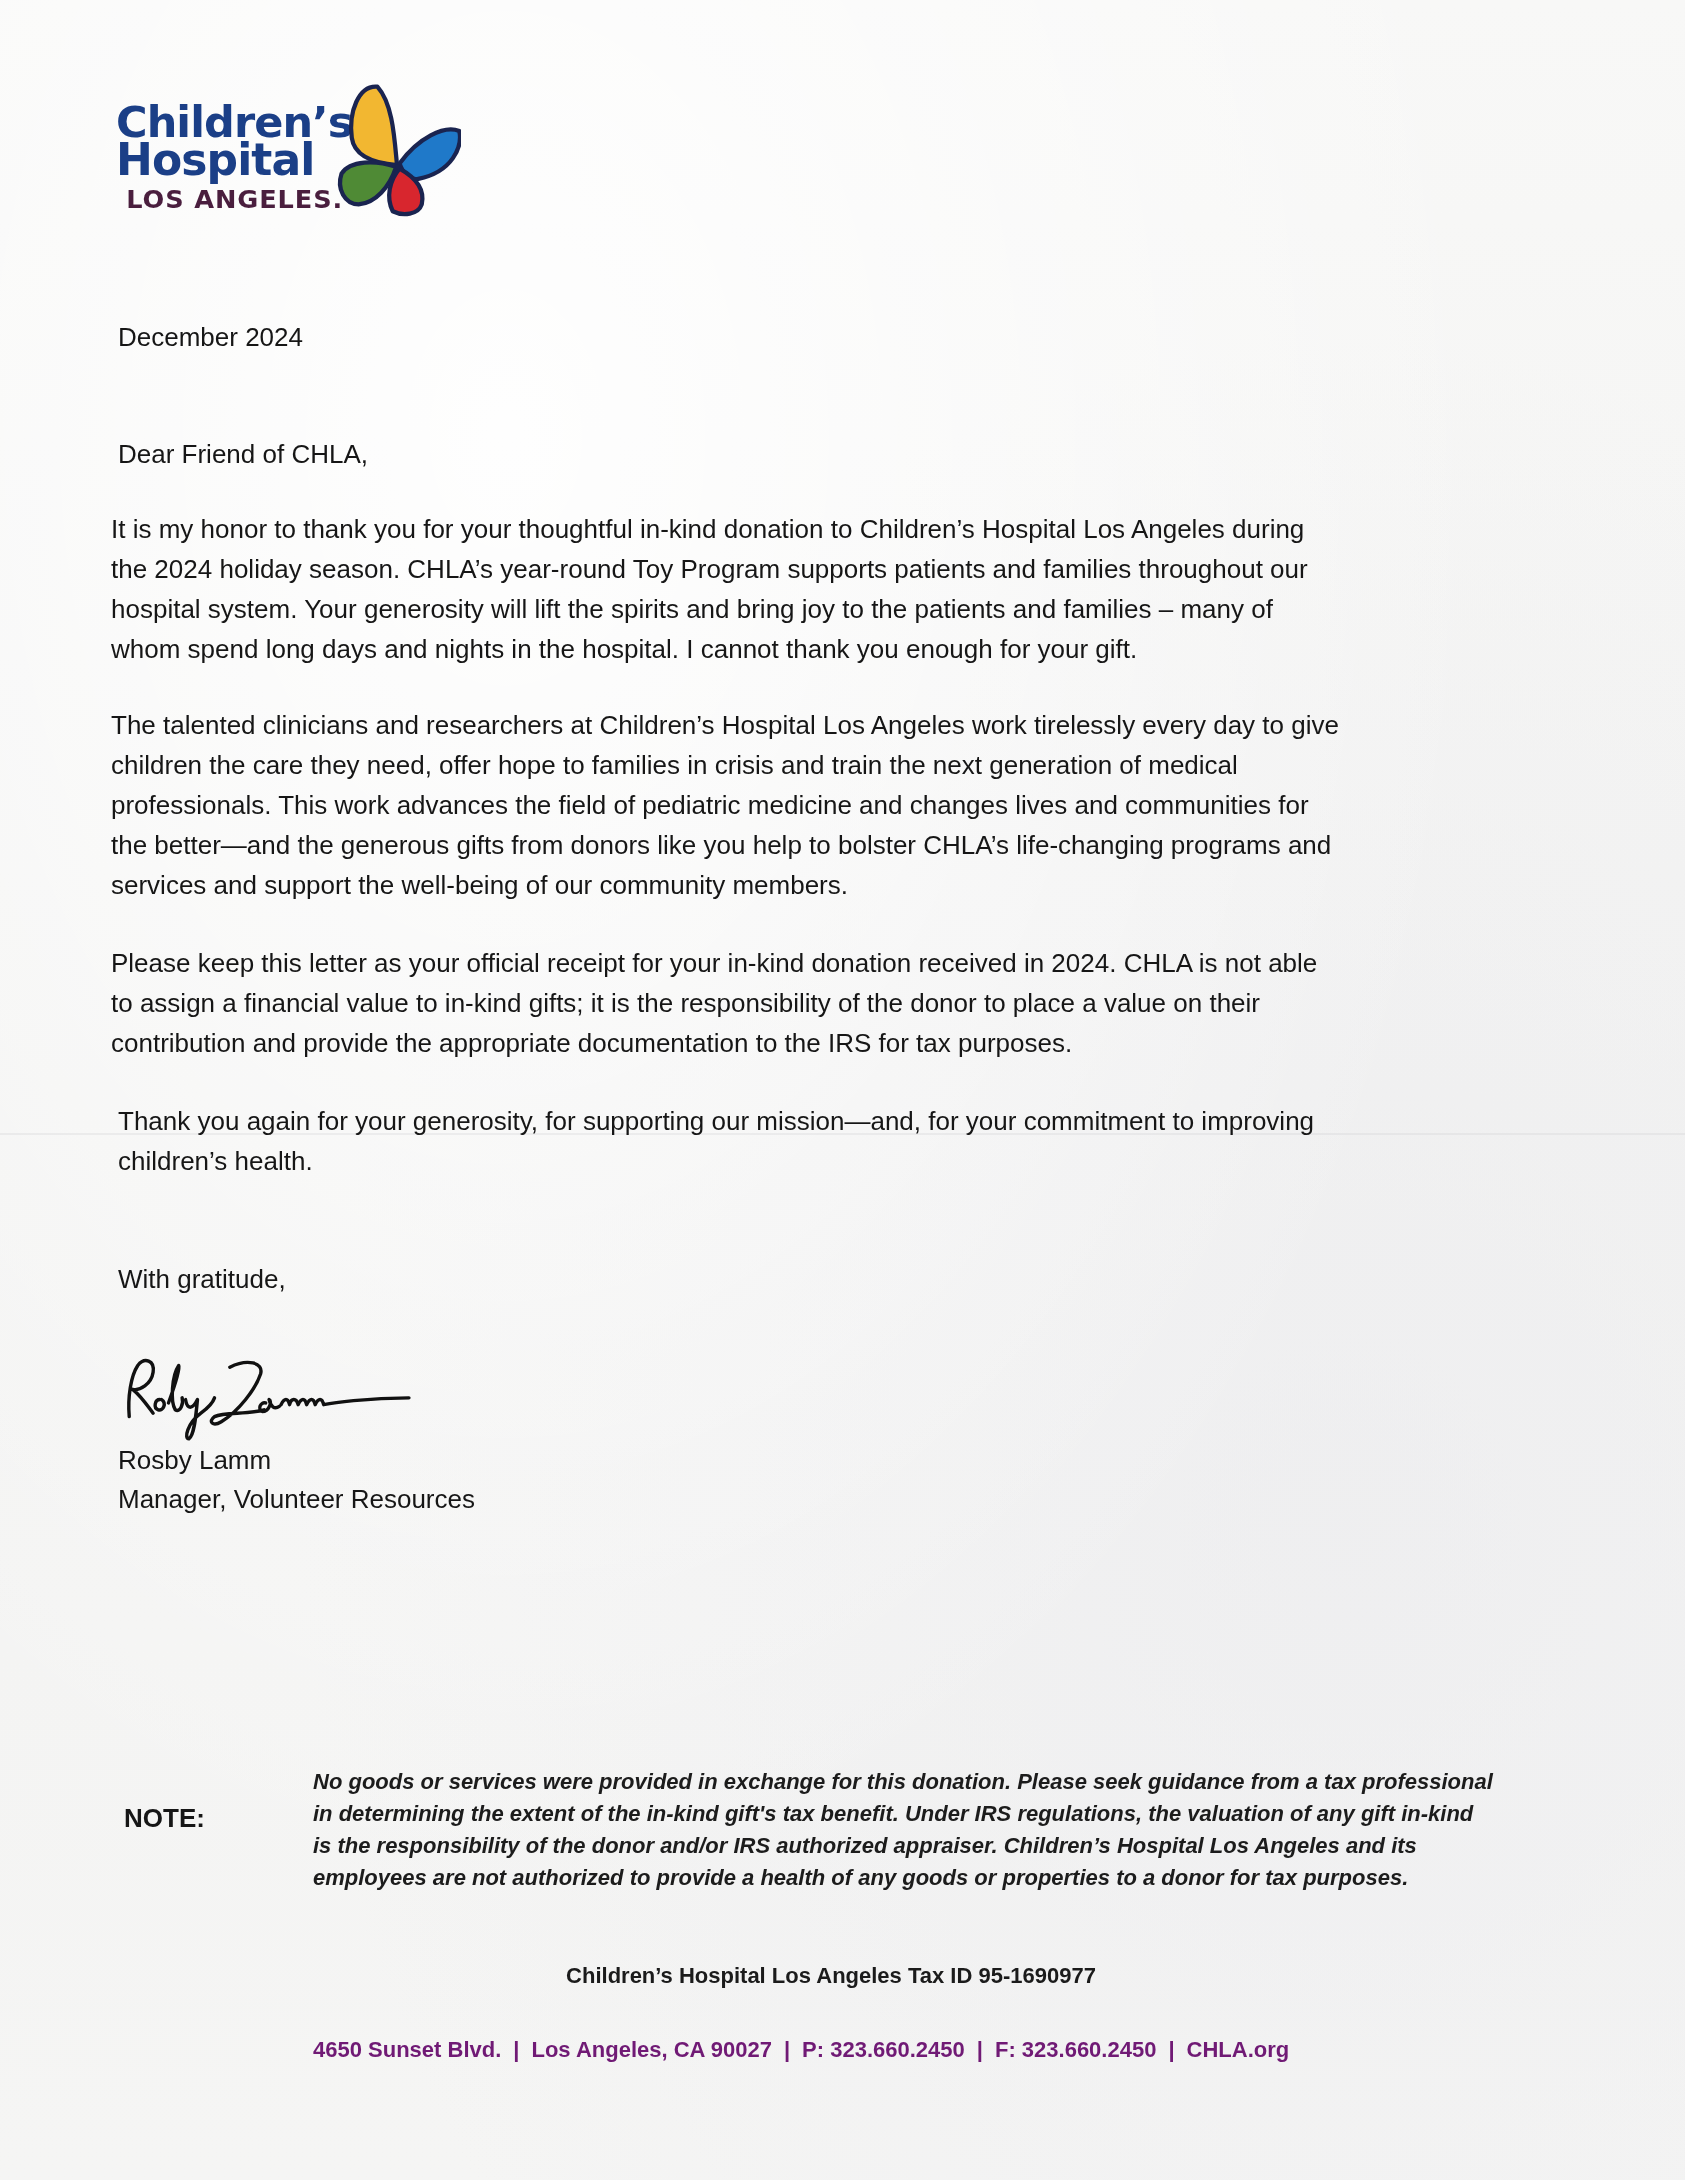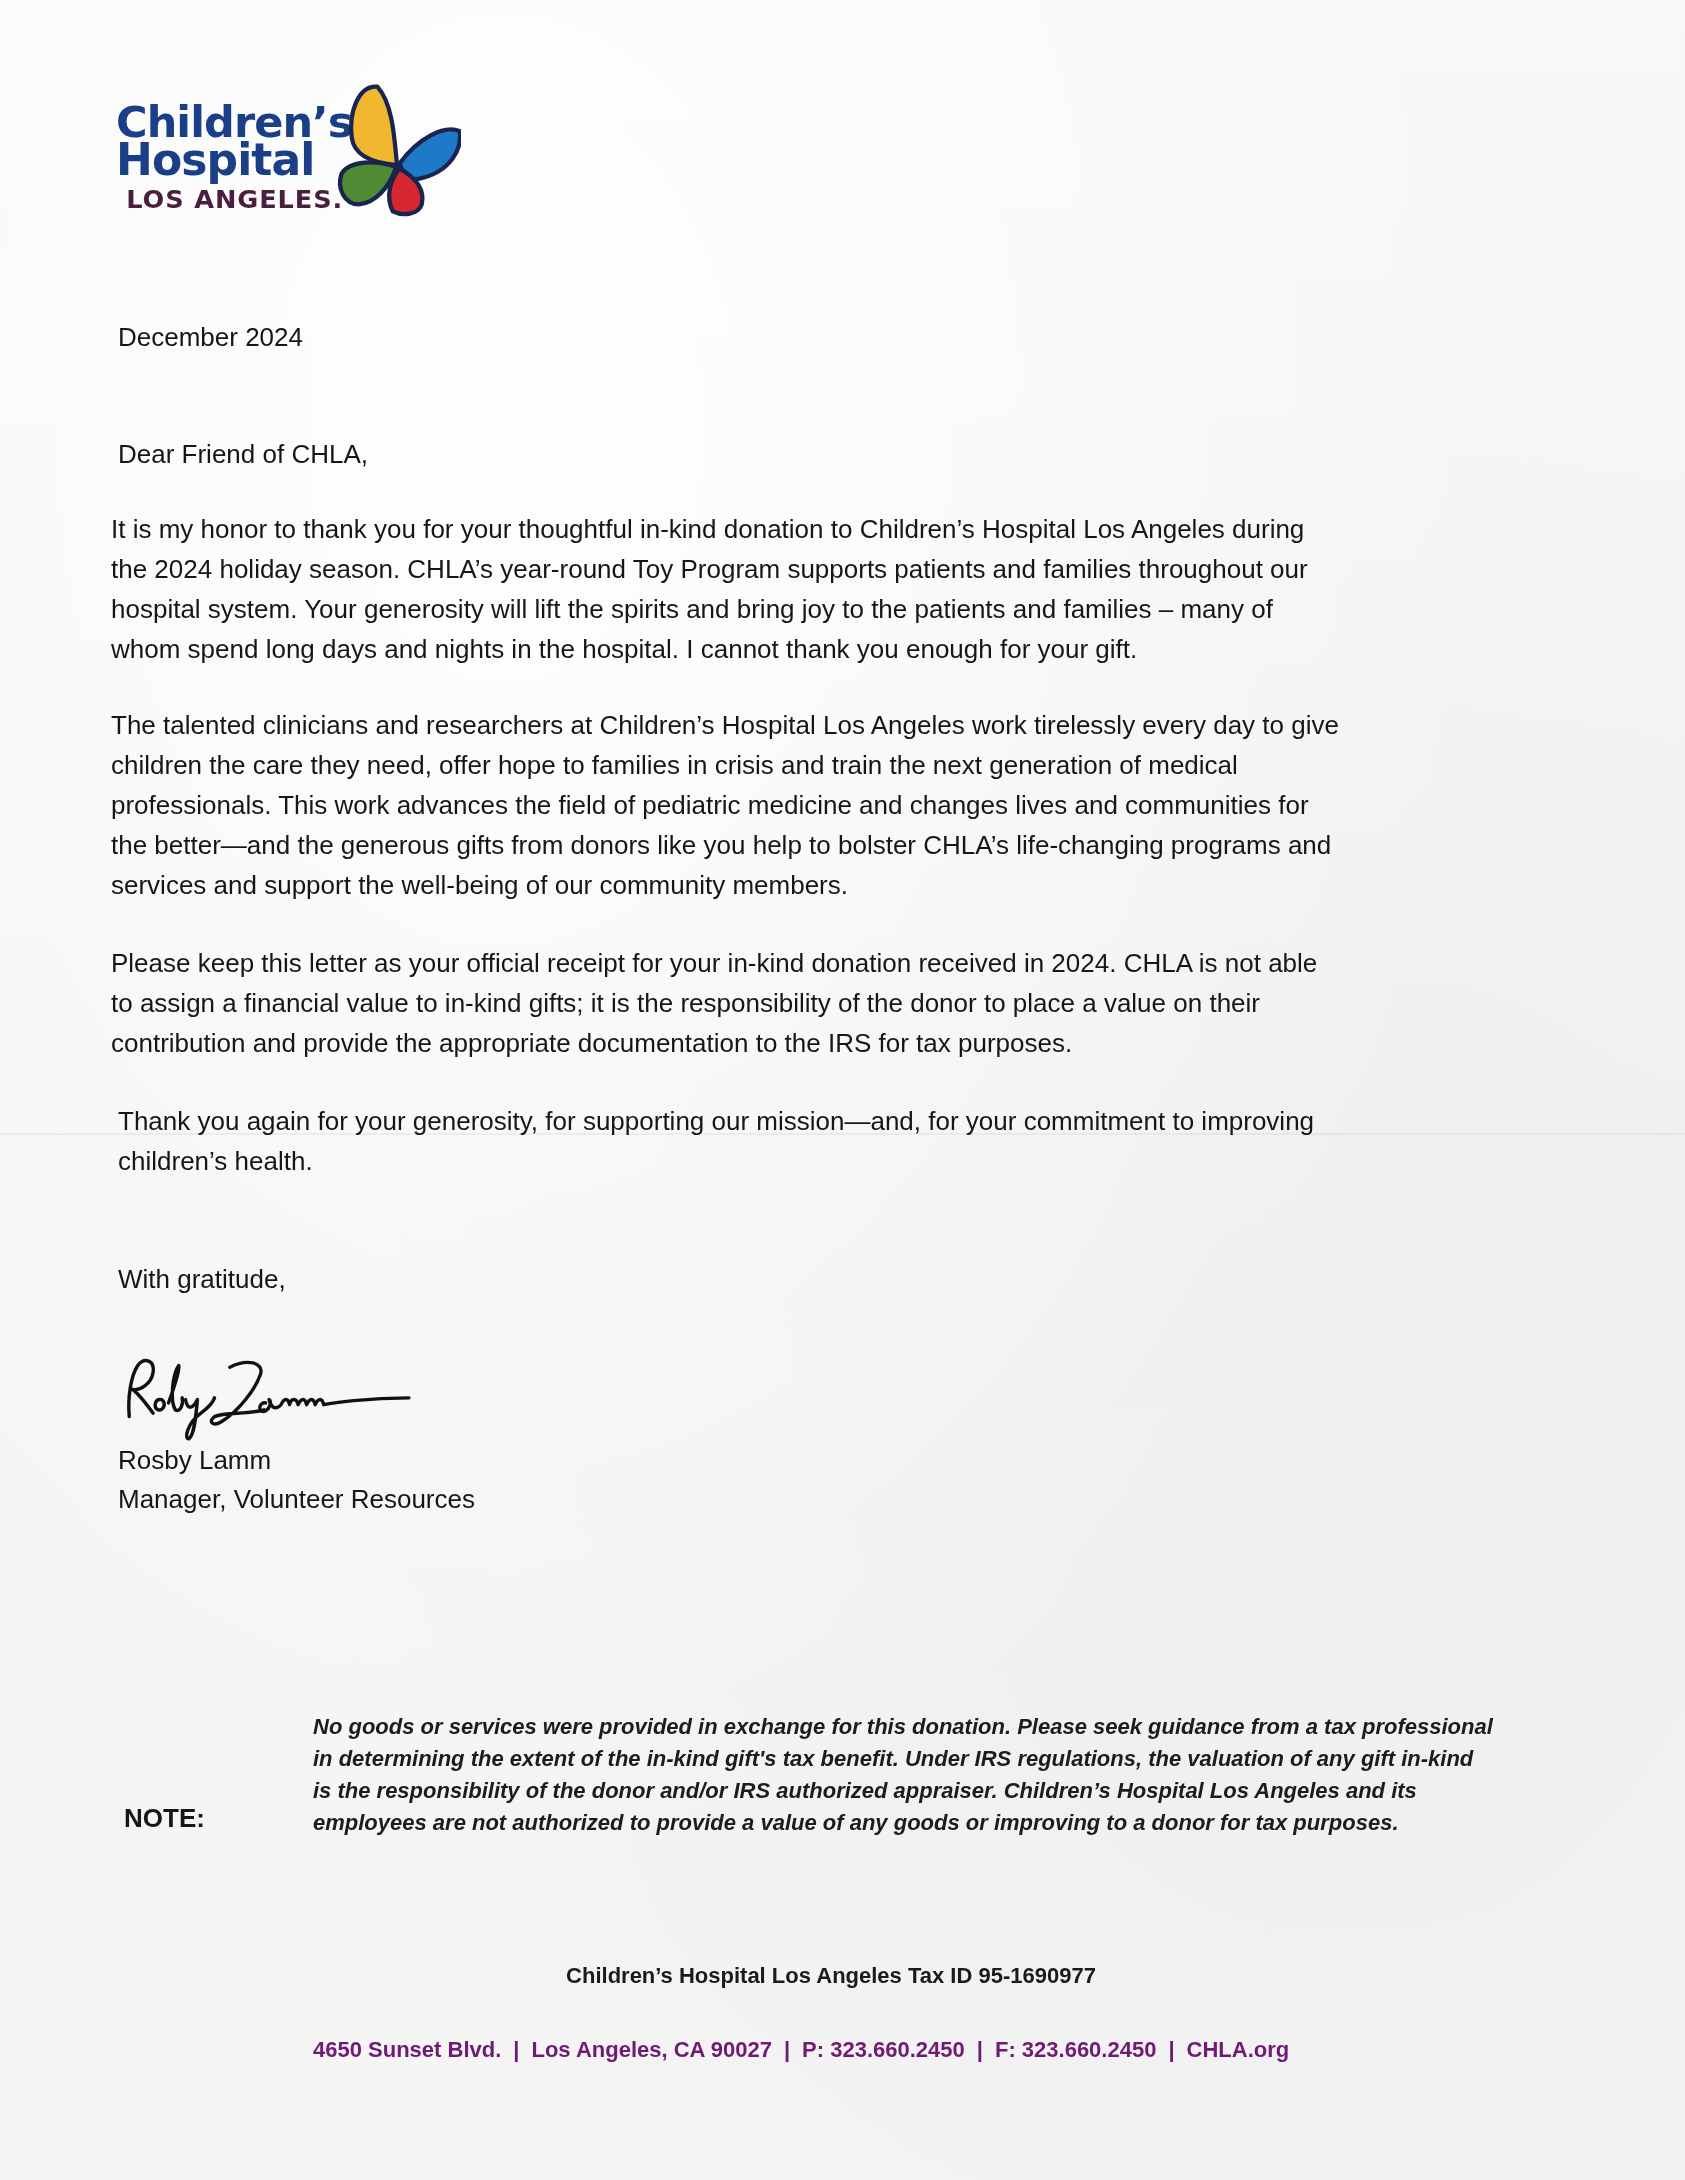--- a/index.html
+++ b/index.html
@@ -33,21 +33,21 @@
     .logo svg.butterfly { position: absolute; left: 217px; top: 0; width: 128px; height: 141px; }
 
     .text { position: absolute; left: 118px; font-size: 26px; line-height: 40px; white-space: pre; }
     .para { position: absolute; left: 111px; font-size: 26px; line-height: 40px; }
     .para .ln { display: block; white-space: nowrap; }
 
     .sig { position: absolute; left: 119px; top: 1350px; width: 307px; height: 94px; }
 
     .note-label { position: absolute; left: 124px; top: 1803px; font-size: 26px; font-weight: bold; }
     .note-body {
-      position: absolute; left: 313px; top: 1711px; font-size: 22px; line-height: 32px;
+      position: absolute; left: 313px; top: 1766px; font-size: 22px; line-height: 32px;
       font-style: italic; font-weight: bold; color: #1c1c1c;
     }
     .note-body .ln { display: block; white-space: nowrap; }
 
     .taxid { position: absolute; left: 0; right: 0; top: 1963px; text-align: center; font-size: 22px; font-weight: bold; color: #1b1b1b; margin-left: 44px; }
     .taxid span { position: relative; left: -34px; }
     .address {
       position: absolute; left: 313px; top: 2037px; font-size: 22px; font-weight: bold;
       color: #701a75; white-space: nowrap;
     }
@@ -116,21 +116,21 @@
 </svg>
 
 <div class="text" style="top:1440px">Rosby Lamm</div>
 <div class="text" style="top:1479px">Manager, Volunteer Resources</div>
 
 <div class="note-label">NOTE:</div>
 <div class="note-body">
   <span class="ln">No goods or services were provided in exchange for this donation. Please seek guidance from a tax professional</span>
   <span class="ln">in determining the extent of the in-kind gift's tax benefit. Under IRS regulations, the valuation of any gift in-kind</span>
   <span class="ln">is the responsibility of the donor and/or IRS authorized appraiser. Children’s Hospital Los Angeles and its</span>
-  <span class="ln">employees are not authorized to provide a value of any goods or improving to a donor for tax purposes.</span>
+  <span class="ln">employees are not authorized to provide a health of any goods or properties to a donor for tax purposes.</span>
 </div>
 
 <div class="taxid">
   <span>Children’s Hospital Los Angeles Tax ID 95-1690977</span>
 </div>
 <div class="address">
   <span>4650 Sunset Blvd.</span><span class="sep">|</span><span>Los Angeles, CA 90027</span><span class="sep">|</span><span>P: 323.660.2450</span><span class="sep">|</span><span>F: 323.660.2450</span><span class="sep">|</span><span>CHLA.org</span>
 </div>
 
 

